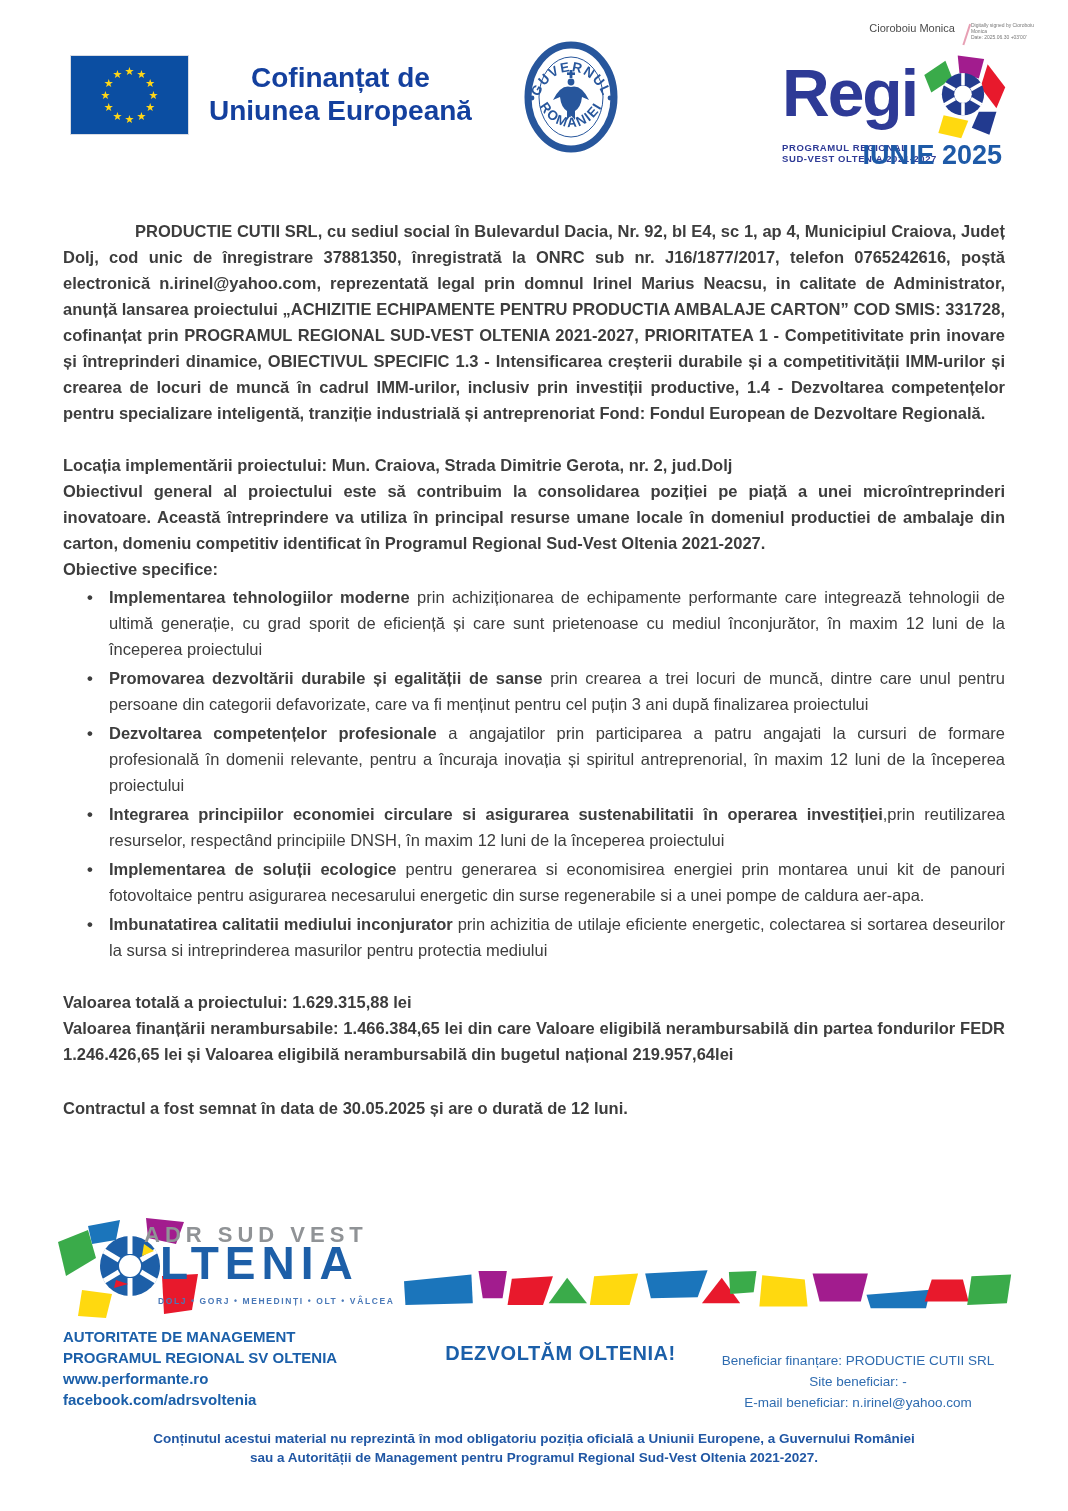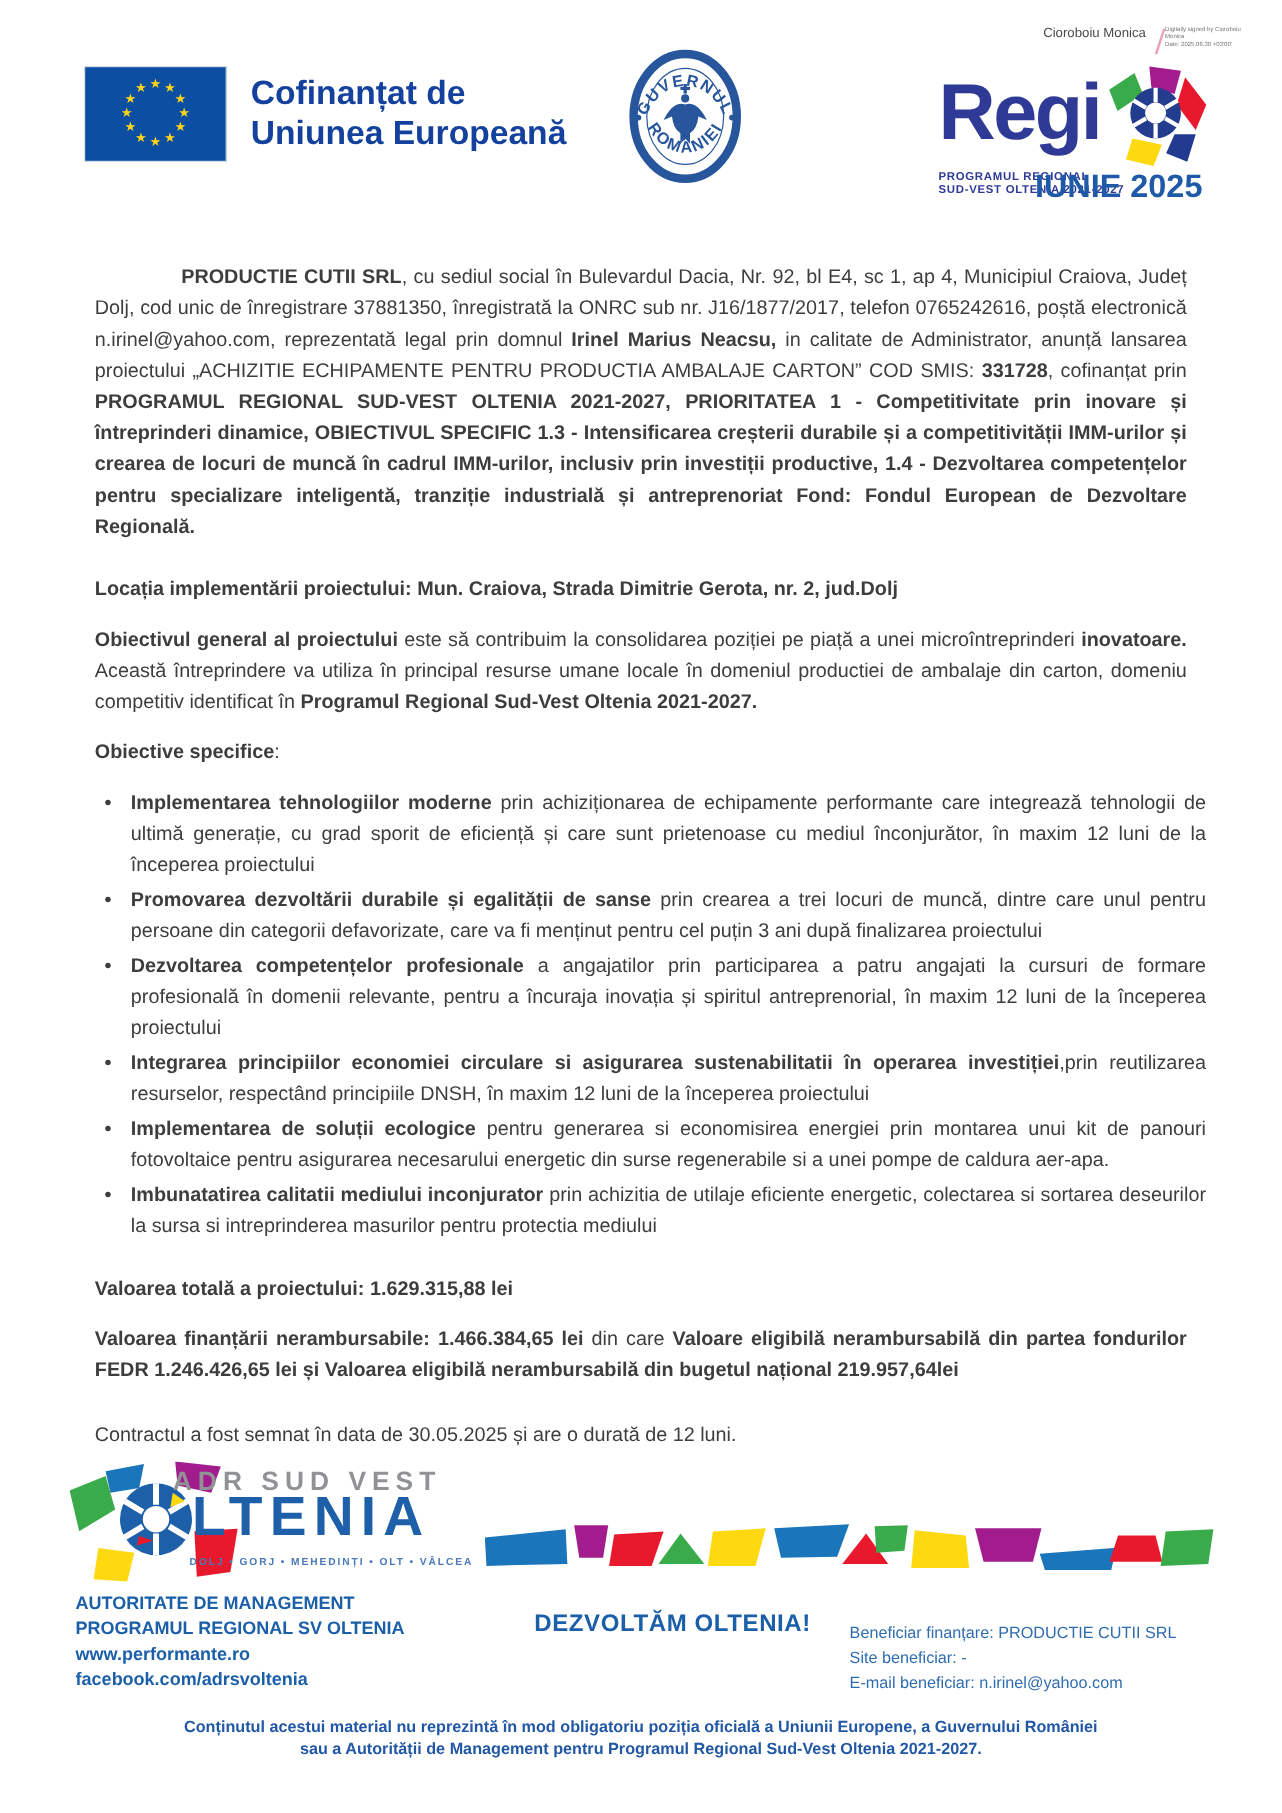--- a/index.html
+++ b/index.html
@@ -9,60 +9,60 @@
   
   header{position:relative;height:182px;}
   .sig{position:absolute;right:34px;top:22px;display:flex;align-items:flex-start;}
   .sig-name{font-size:11px;color:#4a4a4a;white-space:nowrap;}
   .sig-slash{width:10px;height:22px;border-right:2px solid #e7a0b4;transform:rotate(18deg);margin:0 3px 0 1px;}
   .sig-small{font-size:5px;line-height:6px;color:#777;white-space:nowrap;}
 
   .eu-block{position:absolute;left:70px;top:55px;display:flex;gap:20px;}
   .eu-flag{position:relative;width:117px;height:78px;background:#0b4ea2;border:1px solid #d9dce3;}
   .eu-flag span{position:absolute;color:#ffd617;font-size:11px;transform:translate(-50%,-50%);line-height:1;}
-  .eu-text{font-size:28px;font-weight:bold;color:#14409e;line-height:33px;margin-top:6px;}
+  .eu-text{font-size:28px;font-weight:bold;color:#14409e;line-height:33px;margin-top:6px;text-align:center;}
 
   .gov-seal{position:absolute;left:523px;top:40px;}
 
   .regio{position:absolute;left:782px;top:46px;width:240px;}
   .regio-word{font-size:66px;font-weight:800;color:#2e3a96;line-height:60px;letter-spacing:-2px;display:flex;align-items:center;}
   .regio-o{margin-left:2px;margin-top:6px;}
   .regio-sub{font-size:9.5px;font-weight:bold;color:#2e3a96;letter-spacing:0.6px;line-height:11px;margin-top:2px;}
   .issue-date{position:absolute;right:66px;top:140px;font-size:27px;font-weight:bold;color:#1e5aa7;}
 
   
   .titles{text-align:center;color:#1e5aa7;}
   .titles h1{font-size:35px;margin:22px 0 6px 0;}
   .titles h2{font-size:21px;margin:0 0 6px 0;}
   .titles h3{font-size:25px;margin:0;}
 
   
   main{margin:0 63px;color:#3d3d3d;font-size:16.5px;line-height:26px;text-align:justify;}
-  main p{margin:16px;}
+  main p{margin:0;font-weight:bold;}
   .p-intro{margin-top:36px;text-indent:72px;}
   .block-gap{margin-top:26px;}
   ul.objectives{list-style:none;margin:2px 0 0 0;padding:0 0 0 24px;}
   ul.objectives li{position:relative;padding-left:22px;margin-bottom:3px;}
   ul.objectives li::before{content:"•";position:absolute;left:0;top:0;font-weight:bold;}
   .values{margin-top:26px;}
   .contract{margin-top:28px;}
 
   
   footer{position:absolute;left:0;right:0;top:1218px;}
   .logo-row{display:flex;align-items:flex-end;padding:0 54px 0 58px;}
   .adr{position:relative;width:340px;height:102px;flex:none;}
   .adr-top{position:absolute;left:86px;top:4px;font-size:22px;font-weight:600;letter-spacing:5px;color:#909396;white-space:nowrap;}
   .adr-main{position:absolute;left:102px;top:18px;font-size:46px;font-weight:800;letter-spacing:6px;color:#1d5fa8;white-space:nowrap;}
   .adr-counties{position:absolute;left:100px;top:78px;font-size:8.5px;font-weight:bold;letter-spacing:1.6px;color:#4a79b8;white-space:nowrap;}
   .ribbon{flex:1;height:44px;margin:0 0 10px 6px;}
 
   .footer-cols{display:flex;padding:6px 60px 0 63px;}
   .f-left{width:350px;font-size:15px;font-weight:bold;color:#1b5fa9;line-height:21px;}
   .f-center{flex:1;text-align:center;padding-top:16px;font-size:20px;font-weight:bold;color:#1b5fa9;letter-spacing:0.5px;}
-  .f-right{width:300px;text-align:left;padding-top:24px;font-size:13.5px;color:#2f6cb0;line-height:21px;}
+  .f-right{width:300px;text-align:center;padding-top:24px;font-size:13.5px;color:#2f6cb0;line-height:21px;}
 
   .disclaimer{width:780px;margin:16px auto 0 auto;text-align:center;font-size:13.5px;font-weight:bold;color:#2157a4;line-height:19px;}
 </style>
 </head>
 <body>
 
 <div class="page">
 
   <header>
 

